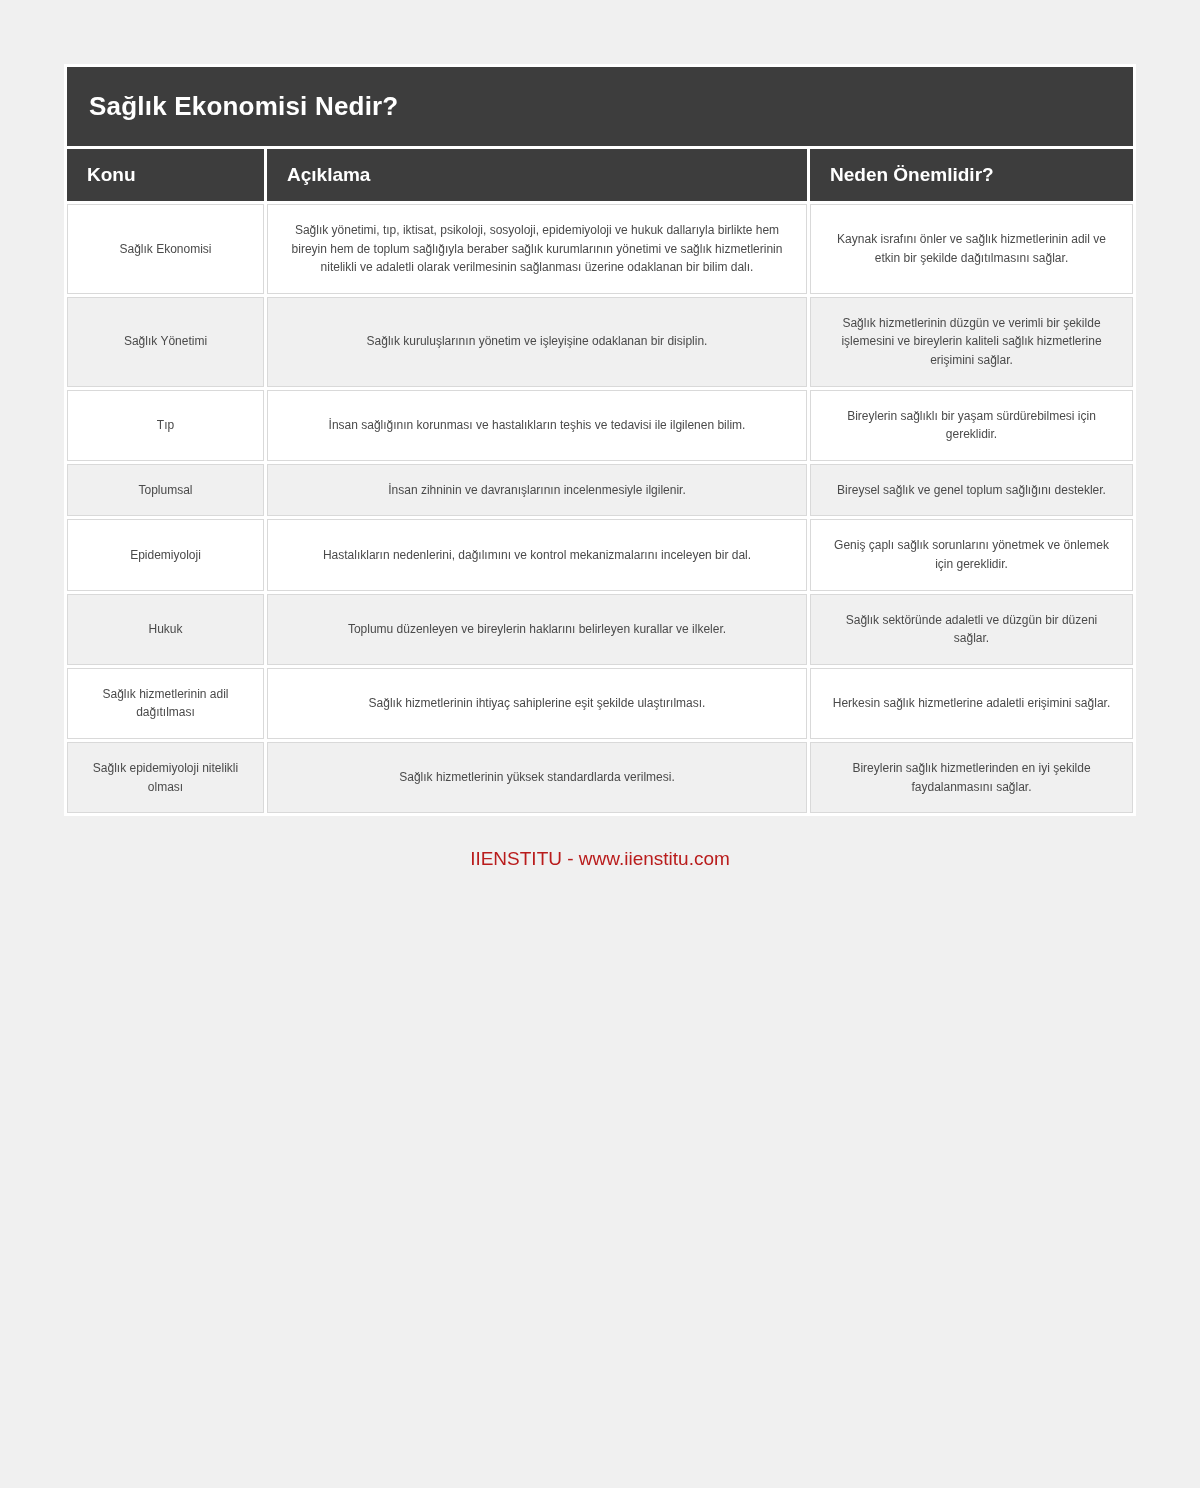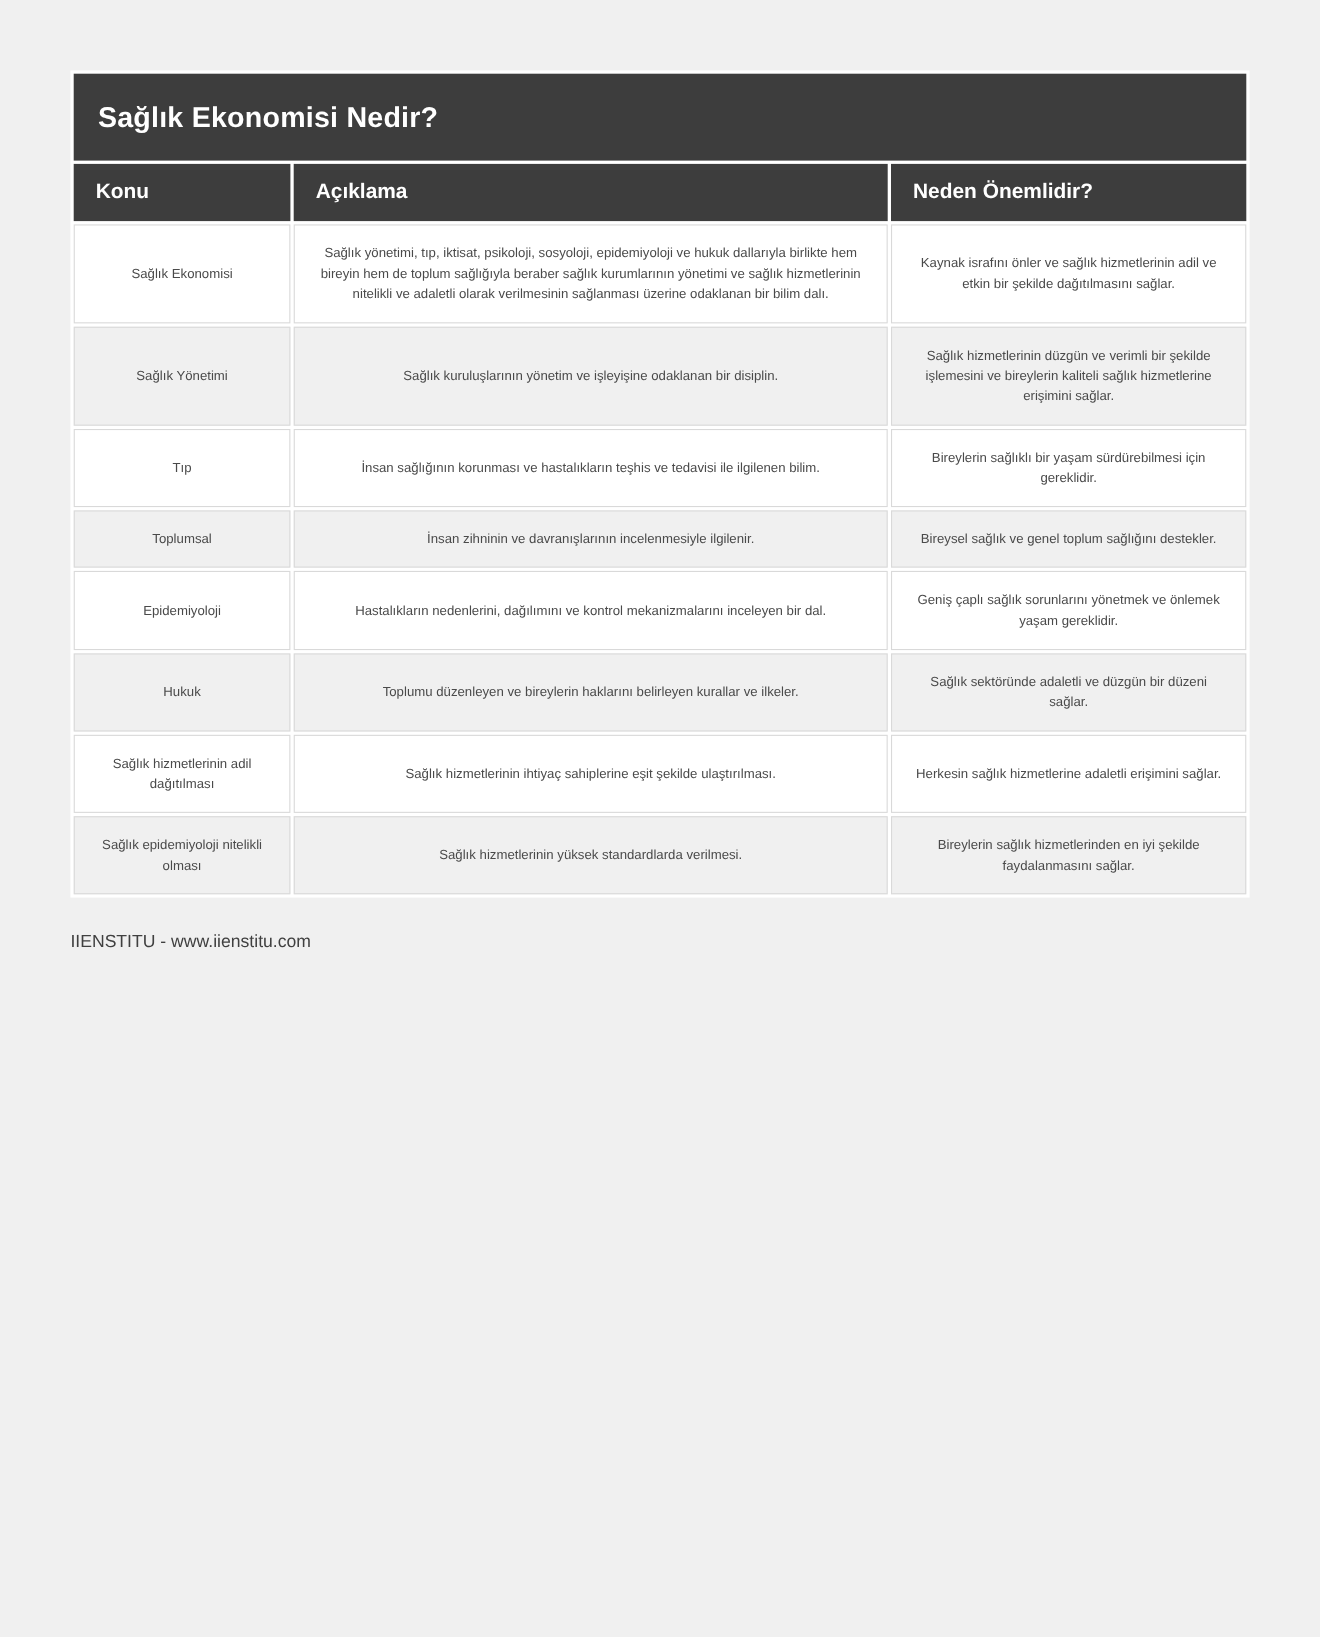--- a/index.html
+++ b/index.html
@@ -49,22 +49,23 @@
     font-size: 12px;
     line-height: 1.55;
     padding: 16px 20px;
     text-align: center;
   }
   tbody tr:nth-child(even) td {
     background: #f0f0f0;
   }
   .footer {
     width: 1072px;
-    color: #404040;
-    font-size: 16px;
+    text-align: center;
+    color: #b91c1c;
+    font-size: 19px;
     margin-top: 32px;
   }
 </style>
 </head>
 <body>
 
 <div class="page">
   <table class="card">
     <colgroup>
       <col style="width:197px">
@@ -98,21 +99,21 @@
         <td>Bireylerin sağlıklı bir yaşam sürdürebilmesi için gereklidir.</td>
       </tr>
       <tr>
         <td>Toplumsal</td>
         <td>İnsan zihninin ve davranışlarının incelenmesiyle ilgilenir.</td>
         <td>Bireysel sağlık ve genel toplum sağlığını destekler.</td>
       </tr>
       <tr>
         <td>Epidemiyoloji</td>
         <td>Hastalıkların nedenlerini, dağılımını ve kontrol mekanizmalarını inceleyen bir dal.</td>
-        <td>Geniş çaplı sağlık sorunlarını yönetmek ve önlemek yaşam gereklidir.</td>
+        <td>Geniş çaplı sağlık sorunlarını yönetmek ve önlemek için gereklidir.</td>
       </tr>
       <tr>
         <td>Hukuk</td>
         <td>Toplumu düzenleyen ve bireylerin haklarını belirleyen kurallar ve ilkeler.</td>
         <td>Sağlık sektöründe adaletli ve düzgün bir düzeni sağlar.</td>
       </tr>
       <tr>
         <td>Sağlık hizmetlerinin adil dağıtılması</td>
         <td>Sağlık hizmetlerinin ihtiyaç sahiplerine eşit şekilde ulaştırılması.</td>
         <td>Herkesin sağlık hizmetlerine adaletli erişimini sağlar.</td>

